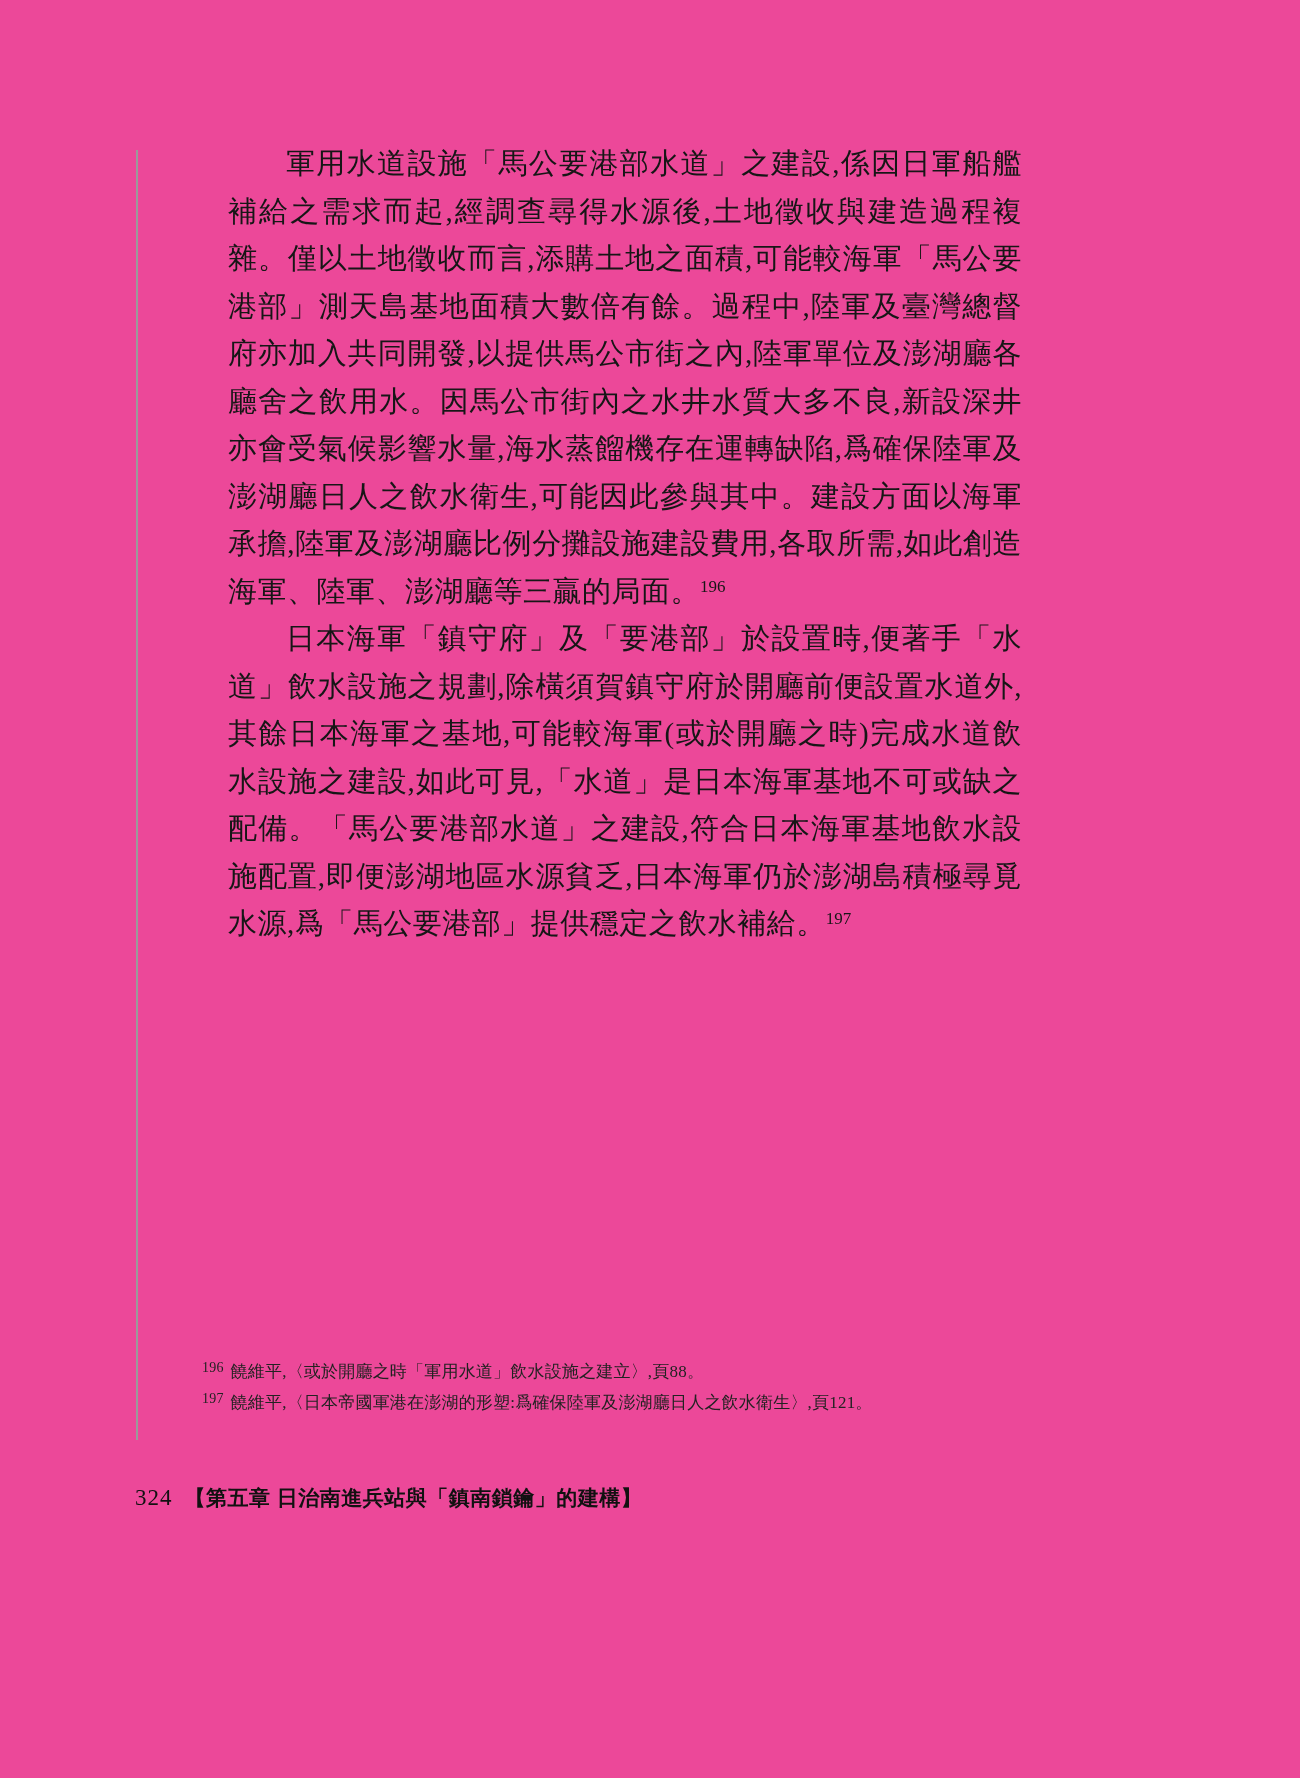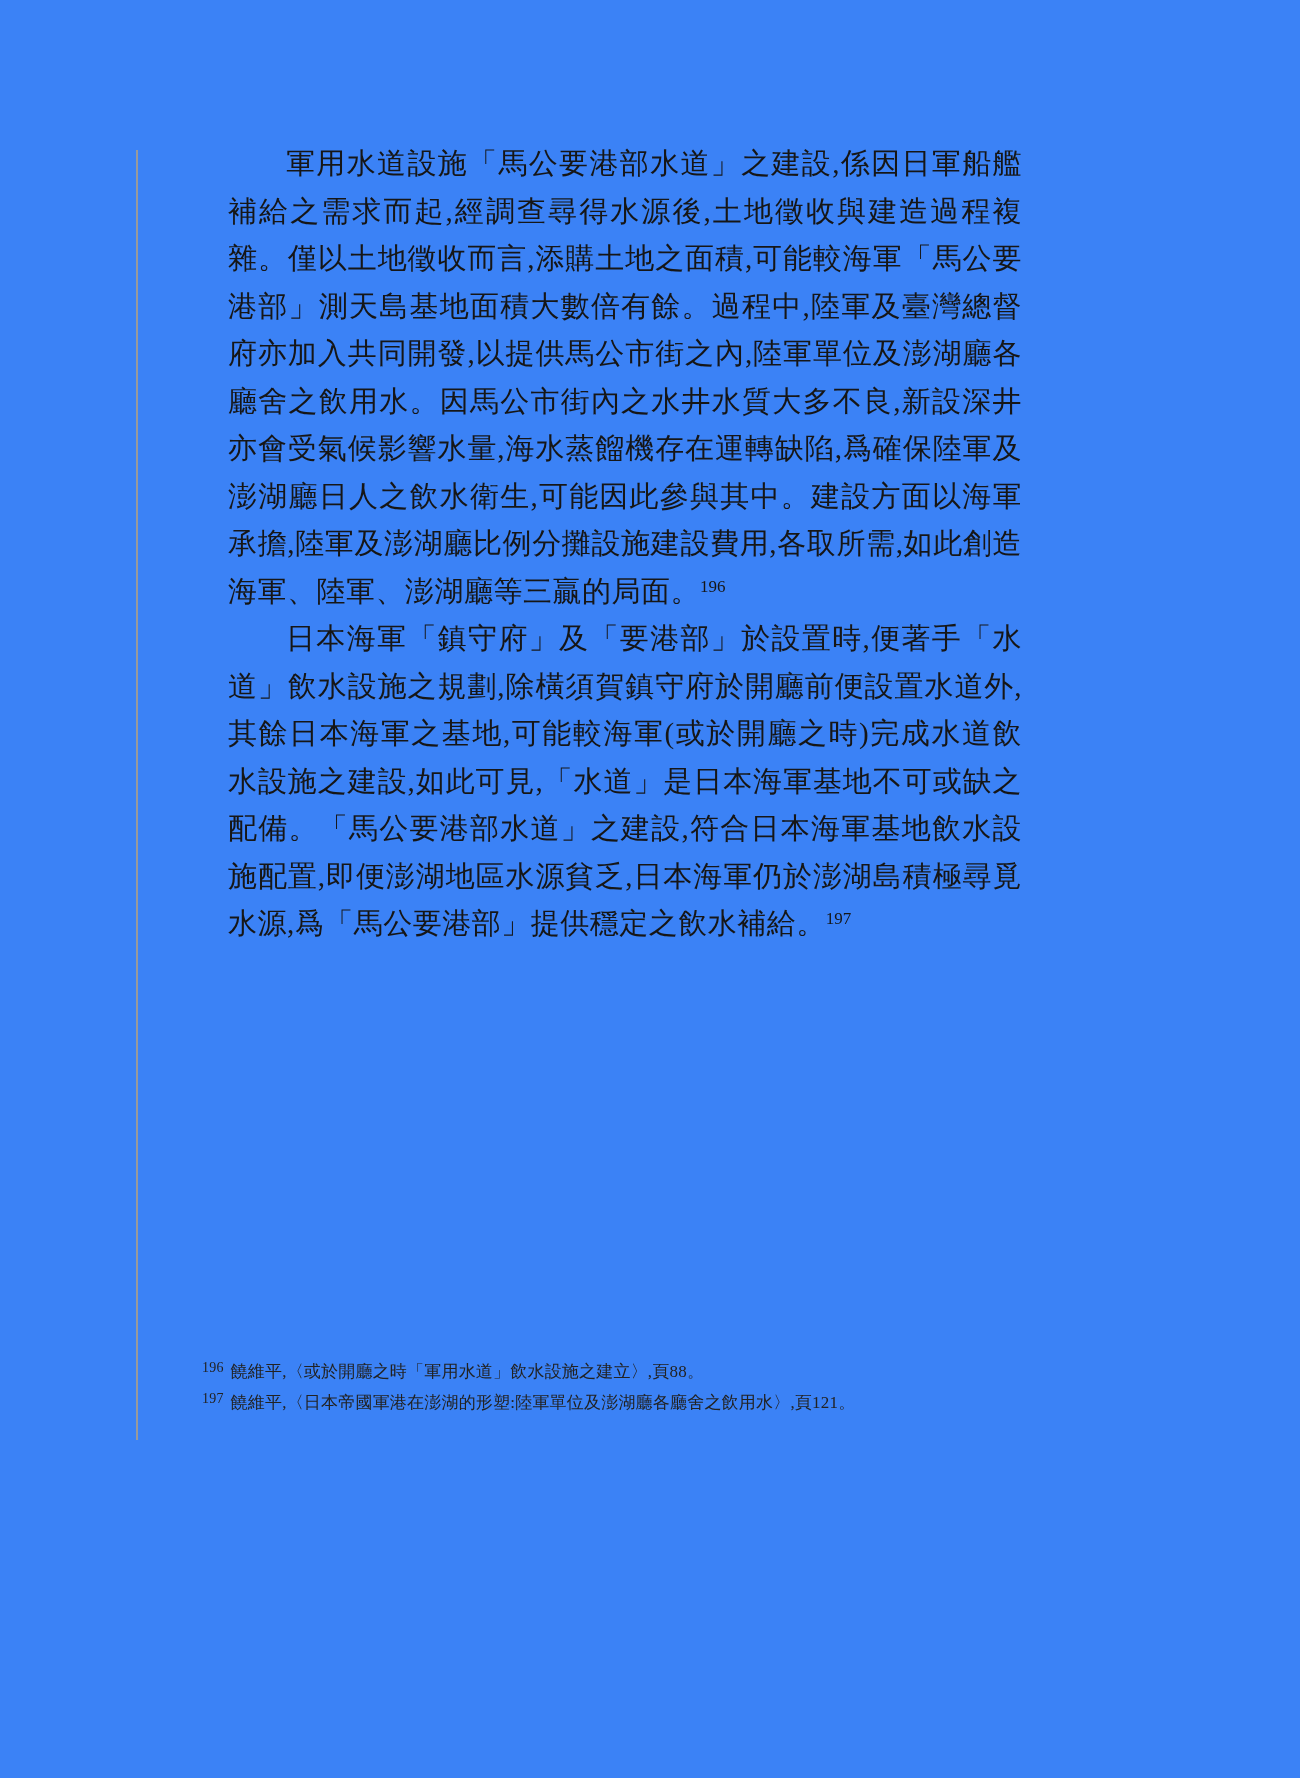--- a/index.html
+++ b/index.html
@@ -11,21 +11,21 @@
     position: relative;
     width: 1300px;
     height: 1778px;
     font-family: "Liberation Serif", "DejaVu Serif", serif;
     color: #1a1a1a;
     overflow: hidden;
   }
   .page {
     position: absolute;
     inset: 0;
-    background: #3b82f6;
+    background: #ec4899;
   }
   
   .v-rule {
     position: absolute;
     left: 136px;
     top: 150px;
     width: 2px;
     height: 1290px;
     background: #9a9a9a;
   }
@@ -101,17 +101,20 @@
 
   <div class="v-rule"></div>
 
   <div class="content">
     <p><span>軍用水道設施「馬公要港部水道」之建設,係因日軍船艦補給之需求而起,經調查尋得水源後,土地徵收與建造過程複雜。僅以土地徵收而言,添購土地之面積,可能較海軍「馬公要港部」測天島基地面積大數倍有餘。過程中,陸軍及臺灣總督府亦加入共同開發,以提供馬公市街之內,陸軍單位及澎湖廳各廳舍之飲用水。因馬公市街內之水井水質大多不良,新設深井亦會受氣候影響水量,海水蒸餾機存在運轉缺陷,爲確保陸軍及澎湖廳日人之飲水衛生,可能因此參與其中。建設方面以海軍承擔,陸軍及澎湖廳比例分攤設施建設費用,各取所需,如此創造海軍、陸軍、澎湖廳等三贏的局面。</span><sup class="ref">196</sup></p>
     <p><span>日本海軍「鎮守府」及「要港部」於設置時,便著手「水道」飲水設施之規劃,除橫須賀鎮守府於開廳前便設置水道外,其餘日本海軍之基地,可能較海軍(或於開廳之時)完成水道飲水設施之建設,如此可見,「水道」是日本海軍基地不可或缺之配備。「馬公要港部水道」之建設,符合日本海軍基地飲水設施配置,即便澎湖地區水源貧乏,日本海軍仍於澎湖島積極尋覓水源,爲「馬公要港部」提供穩定之飲水補給。</span><sup class="ref">197</sup></p>
   </div>
 
   <div class="footnotes">
     <div class="footnote"><sup class="fn-num">196</sup><span>饒維平,〈或於開廳之時「軍用水道」飲水設施之建立〉,頁88。</span></div>
-    <div class="footnote"><sup class="fn-num">197</sup><span>饒維平,〈日本帝國軍港在澎湖的形塑:陸軍單位及澎湖廳各廳舍之飲用水〉,頁121。</span></div>
+    <div class="footnote"><sup class="fn-num">197</sup><span>饒維平,〈日本帝國軍港在澎湖的形塑:爲確保陸軍及澎湖廳日人之飲水衛生〉,頁121。</span></div>
   </div>
 
+  <div class="page-footer">
+    <span class="pagenum">324</span><span class="chapter">【第五章 日治南進兵站與「鎮南鎖鑰」的建構】</span>
+  </div>
 
 </div>
 
 </body></html>

